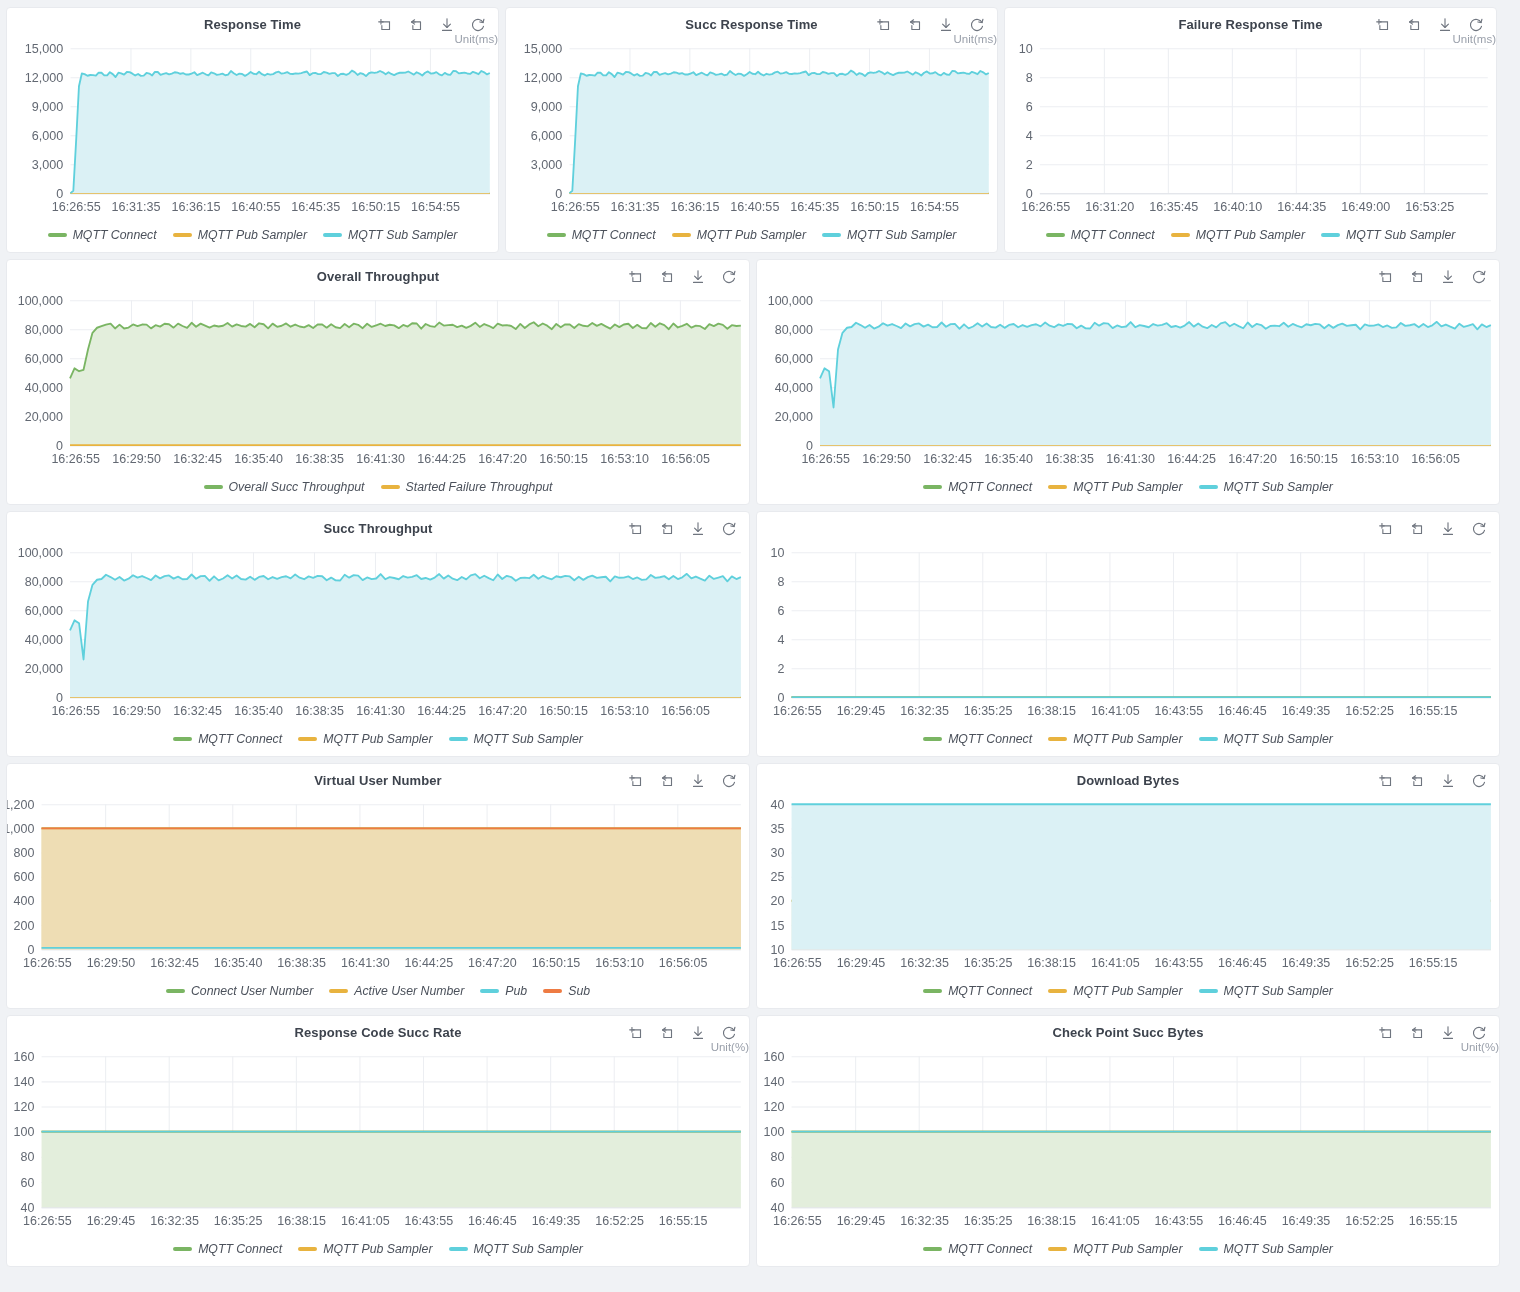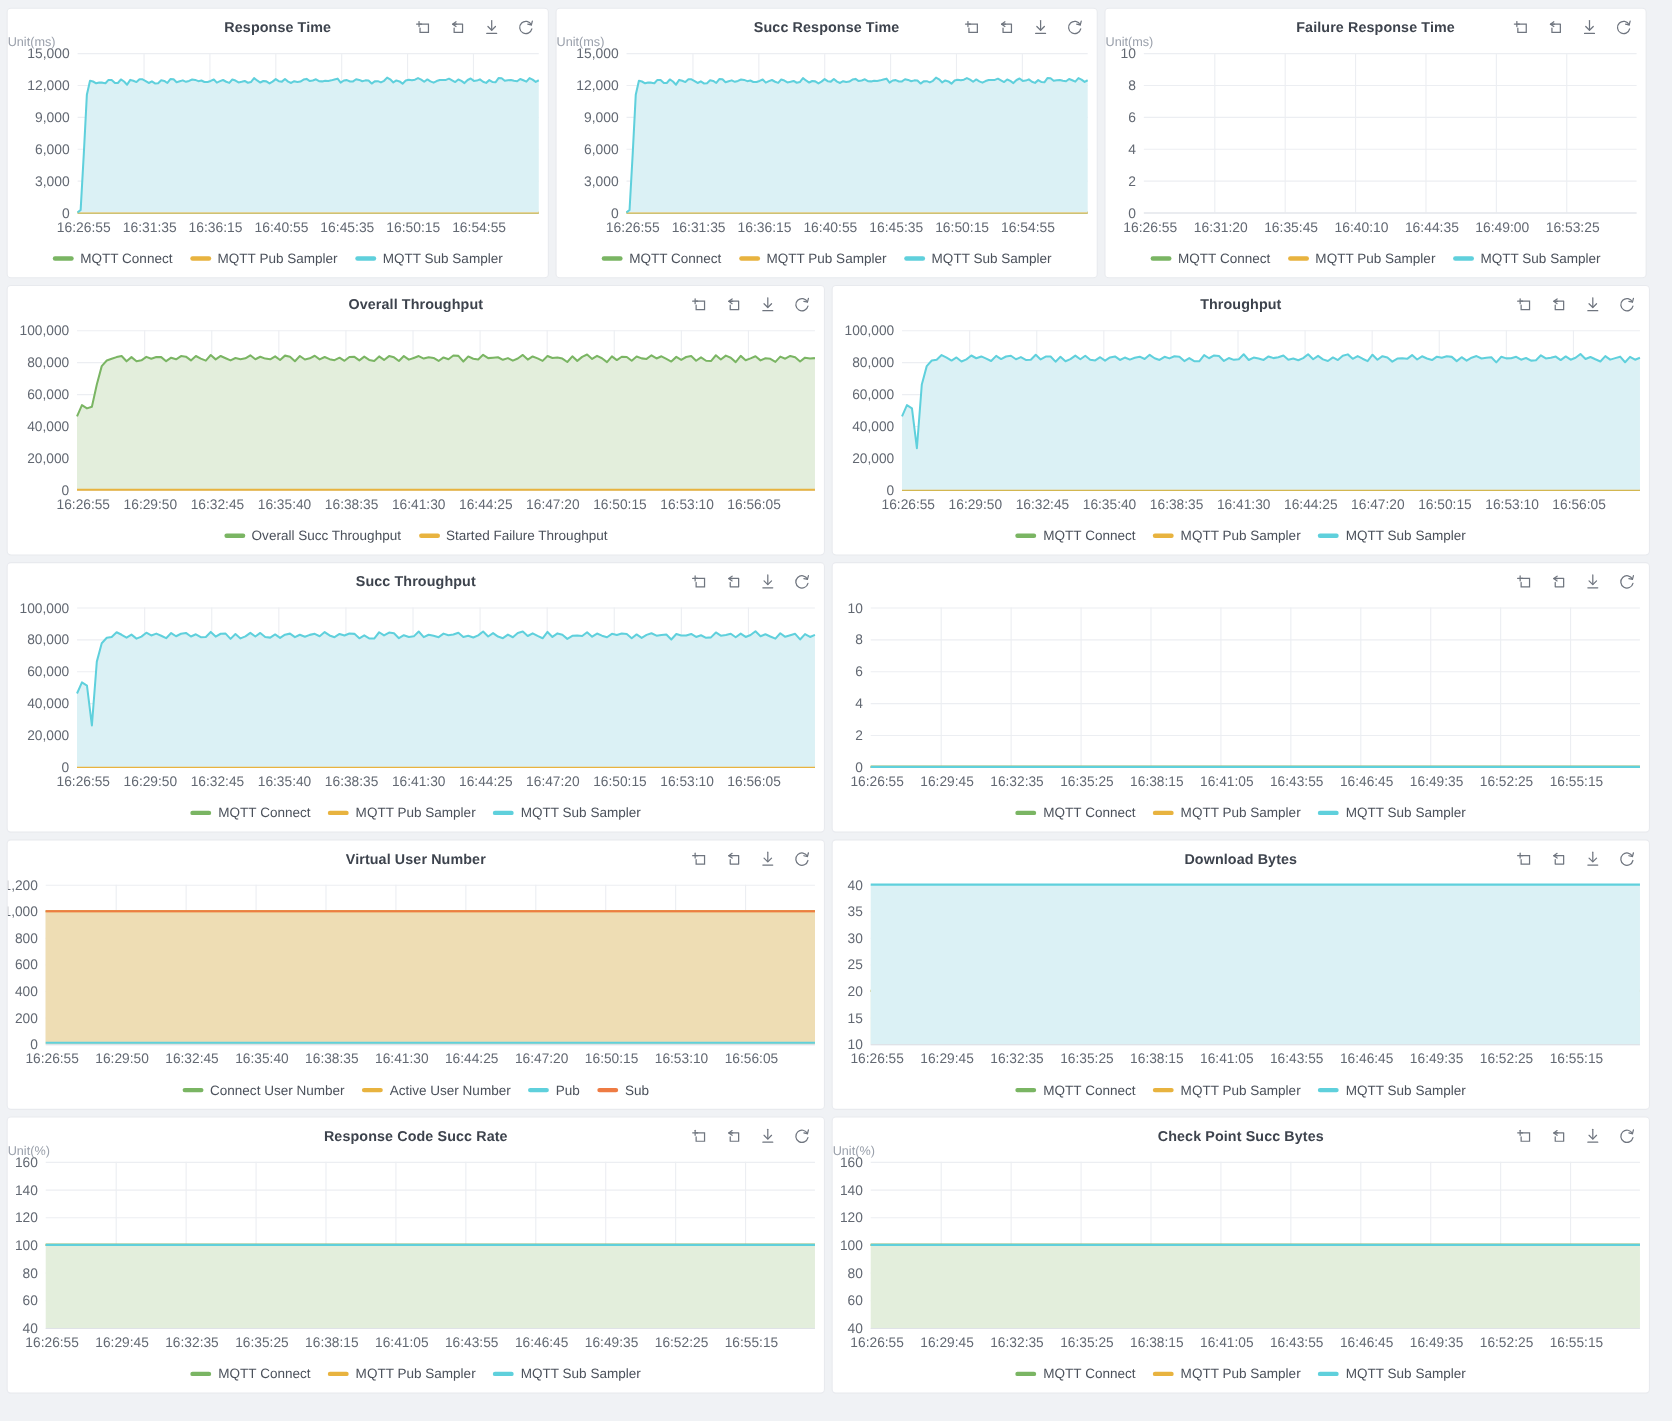--- a/index.html
+++ b/index.html
@@ -42,21 +42,21 @@
   }
   .card-title {
     text-align: center;
     font-size: 13px;
     font-weight: bold;
     color: #3d434d;
     line-height: 15px;
     letter-spacing: 0.1px;
   }
   .card-unit {
-    text-align: left;
+    text-align: right;
     font-size: 11.5px;
     color: #9aa0ab;
     line-height: 14px;
     margin-top: 0px;
   }
   .card-unit.empty { visibility: hidden; }
 
   .tools {
     position: absolute;
     top: 8px;
@@ -81,20 +81,21 @@
 
   .legend {
     flex: 0 0 auto;
     height: 34px;
     display: flex;
     justify-content: center;
     align-items: center;
     gap: 16px;
     font-size: 12.3px;
     color: #4b515b;
+    font-style: italic;
   }
   .legend-item { display: flex; align-items: center; gap: 6px; white-space: nowrap; }
   .legend-swatch {
     width: 19px; height: 4px; border-radius: 2px; display: inline-block;
   }
   .tick-label { font-size: 12.3px; fill: #626872; font-family: "Liberation Sans", sans-serif; }
   .ytick { text-anchor: end; }
   .xtick { text-anchor: middle; }
   .grid-line { stroke: #eceef2; stroke-width: 1; }
   .axis-line { stroke: #dfe2e7; stroke-width: 1; }
@@ -437,21 +438,20 @@
           <span>Overall Succ Throughput</span>
         </div>
         <div class="legend-item">
           <span class="legend-swatch" style="background: rgb(232, 179, 63);"></span>
           <span>Started Failure Throughput</span>
         </div>
       </div>
     </div>
     <div class="card w2">
       <div class="card-head">
-        <div class="card-title">Throughput</div>
         <div class="card-unit empty">-</div>
         <div class="tools">
           <span class="tool" title="Add">
             <svg viewBox="0 0 20 20" width="18" height="18" fill="none" stroke="#6f757f" stroke-width="1.25" stroke-linecap="round">
       <path d="M6.5 6.5 H15 V15 H6.5 V10.5"></path>
       <path d="M3 6.5 H8"></path>
               <path d="M5.5 4 V9"></path>
     </svg>
           </span>
           <span class="tool" title="Share">

